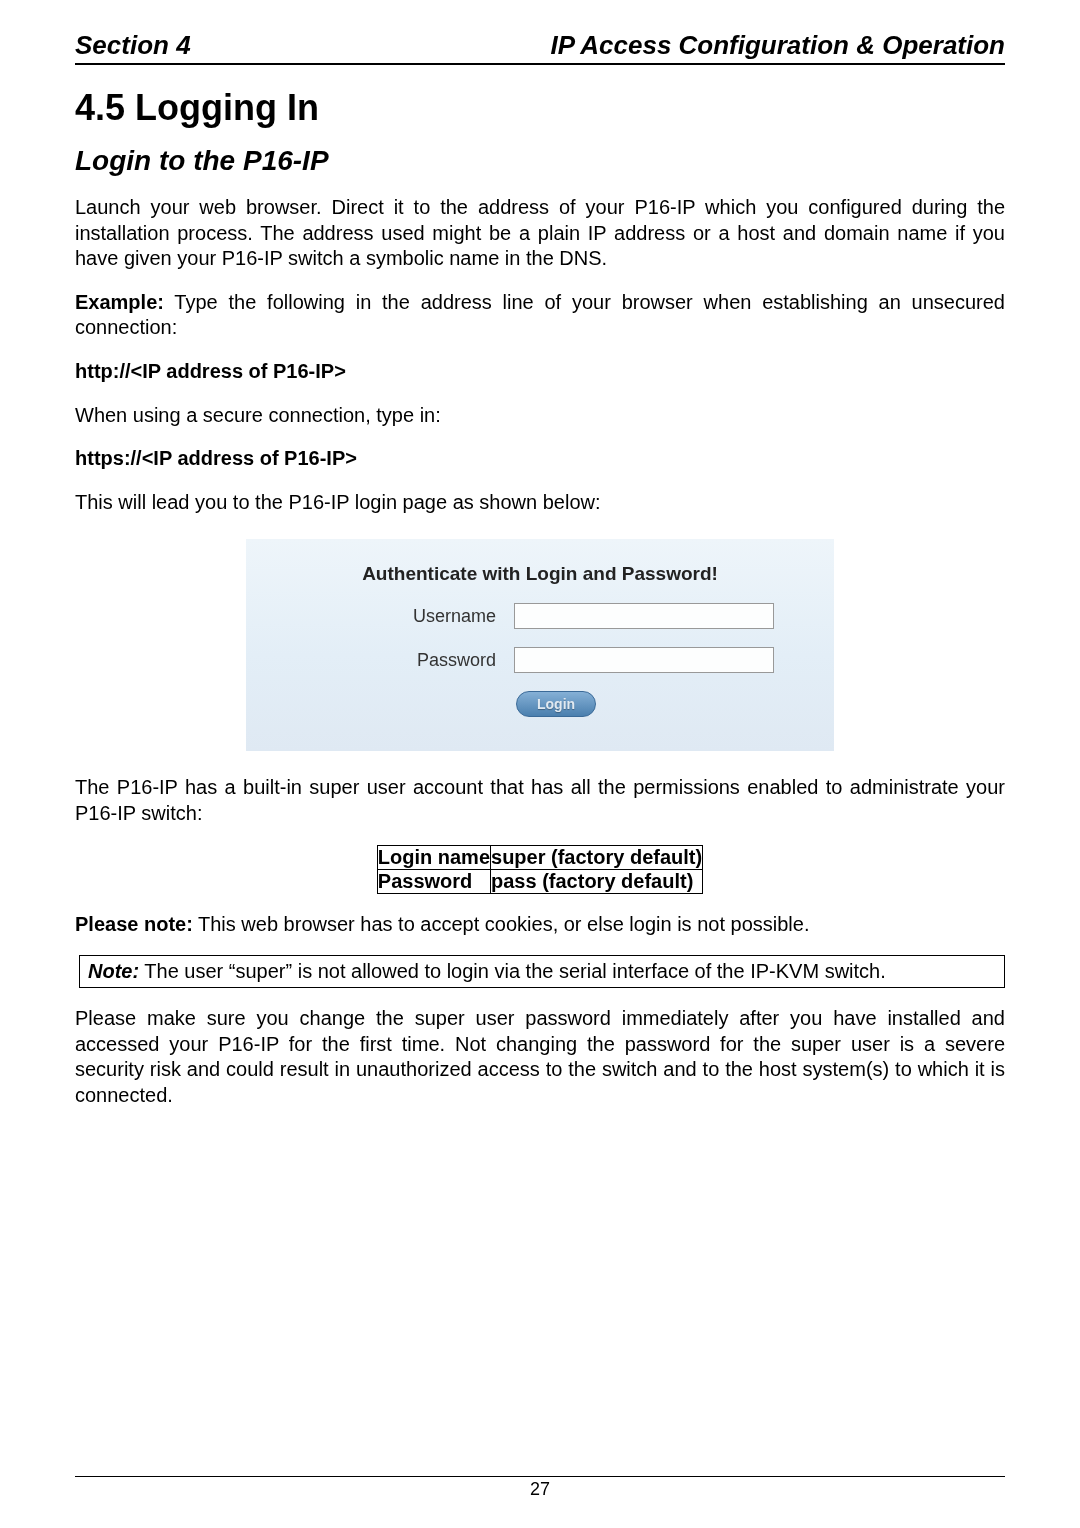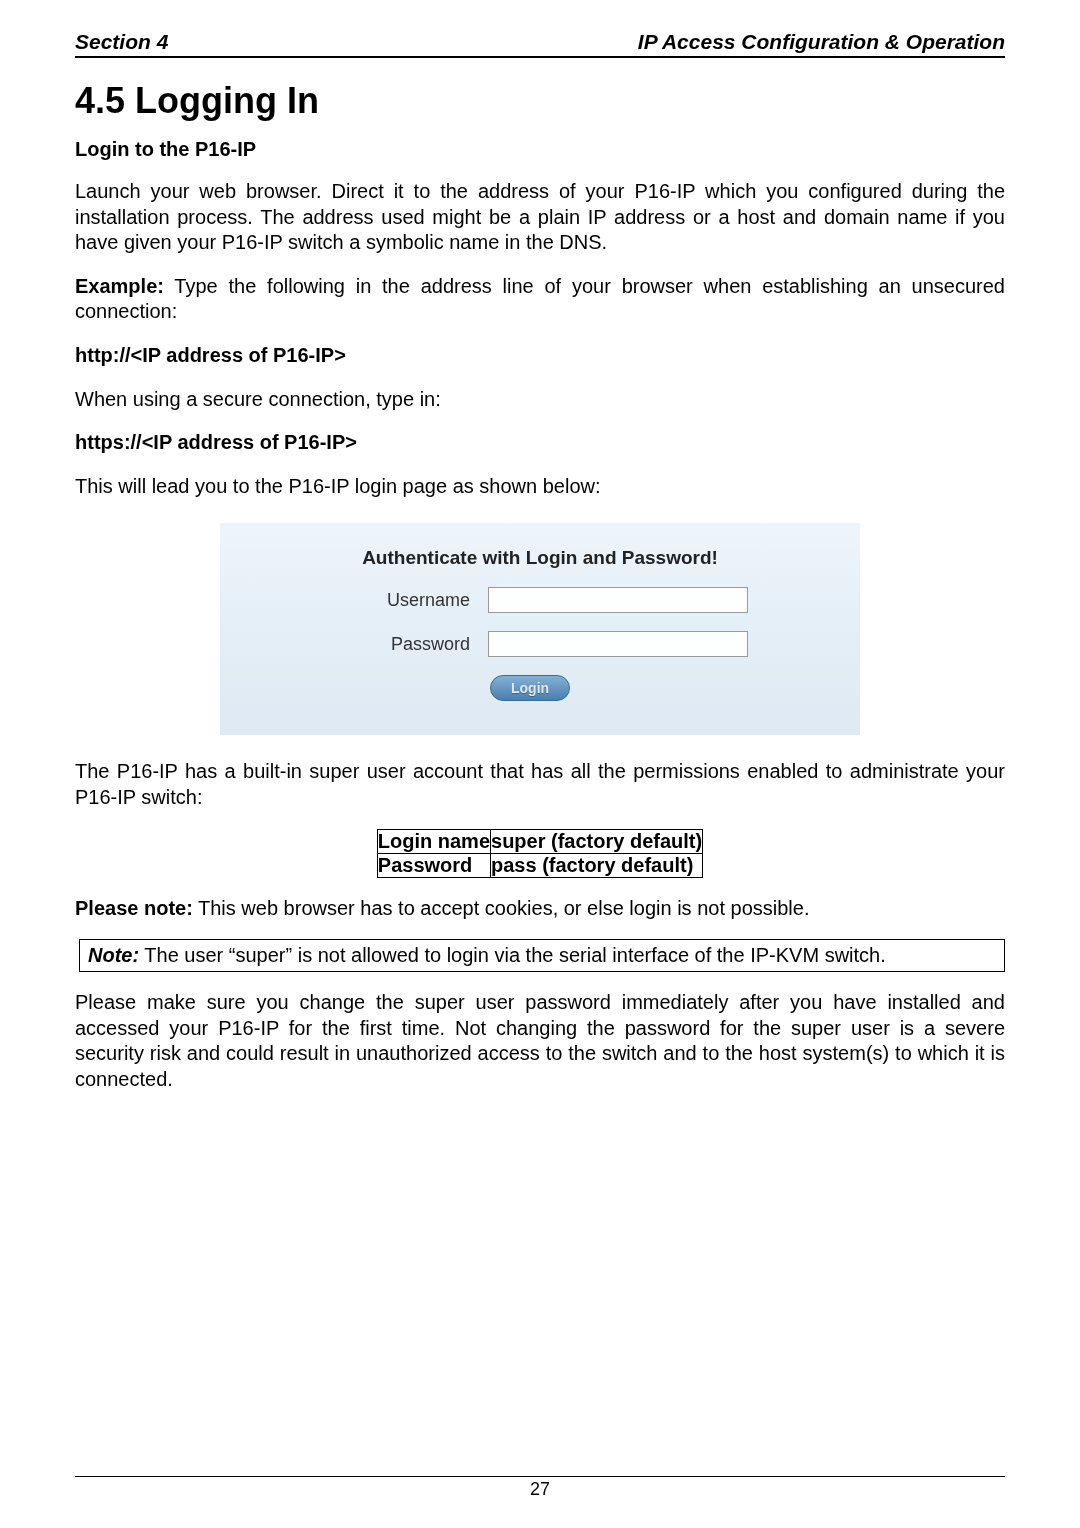--- a/index.html
+++ b/index.html
@@ -16,44 +16,45 @@
     padding: 30px 75px 0 75px;
     position: relative;
     display: flex;
     flex-direction: column;
   }
   .header {
     display: flex;
     justify-content: space-between;
     font-style: italic;
     font-weight: bold;
-    font-size: 21px;
+    font-size: 26px;
     padding-bottom: 2px;
     border-bottom: 2px solid #000;
     margin-bottom: 22px;
   }
   h1.section-title {
     font-size: 36px;
     margin: 0 0 16px 0;
     font-weight: bold;
   }
   h2.subheading {
-    font-size: 20px;
+    font-size: 28px;
+    font-style: italic;
     font-weight: bold;
     margin: 0 0 18px 0;
   }
   p.body {
     font-size: 20px;
     line-height: 1.28;
     margin: 0 0 18px 0;
     text-align: justify;
   }
   .bold { font-weight: bold; }
   .login-figure {
-    width: 640px;
+    width: 588px;
     margin: 6px auto 24px auto;
     border: none;
     padding: 24px 30px 34px 30px;
     box-sizing: border-box;
     background: linear-gradient(to bottom, #eef5fa 0%, #e3eef7 55%, #dfe9f3 100%);
     color: #222;
   }
   .login-figure .auth-title {
     text-align: center;
     font-weight: bold;

